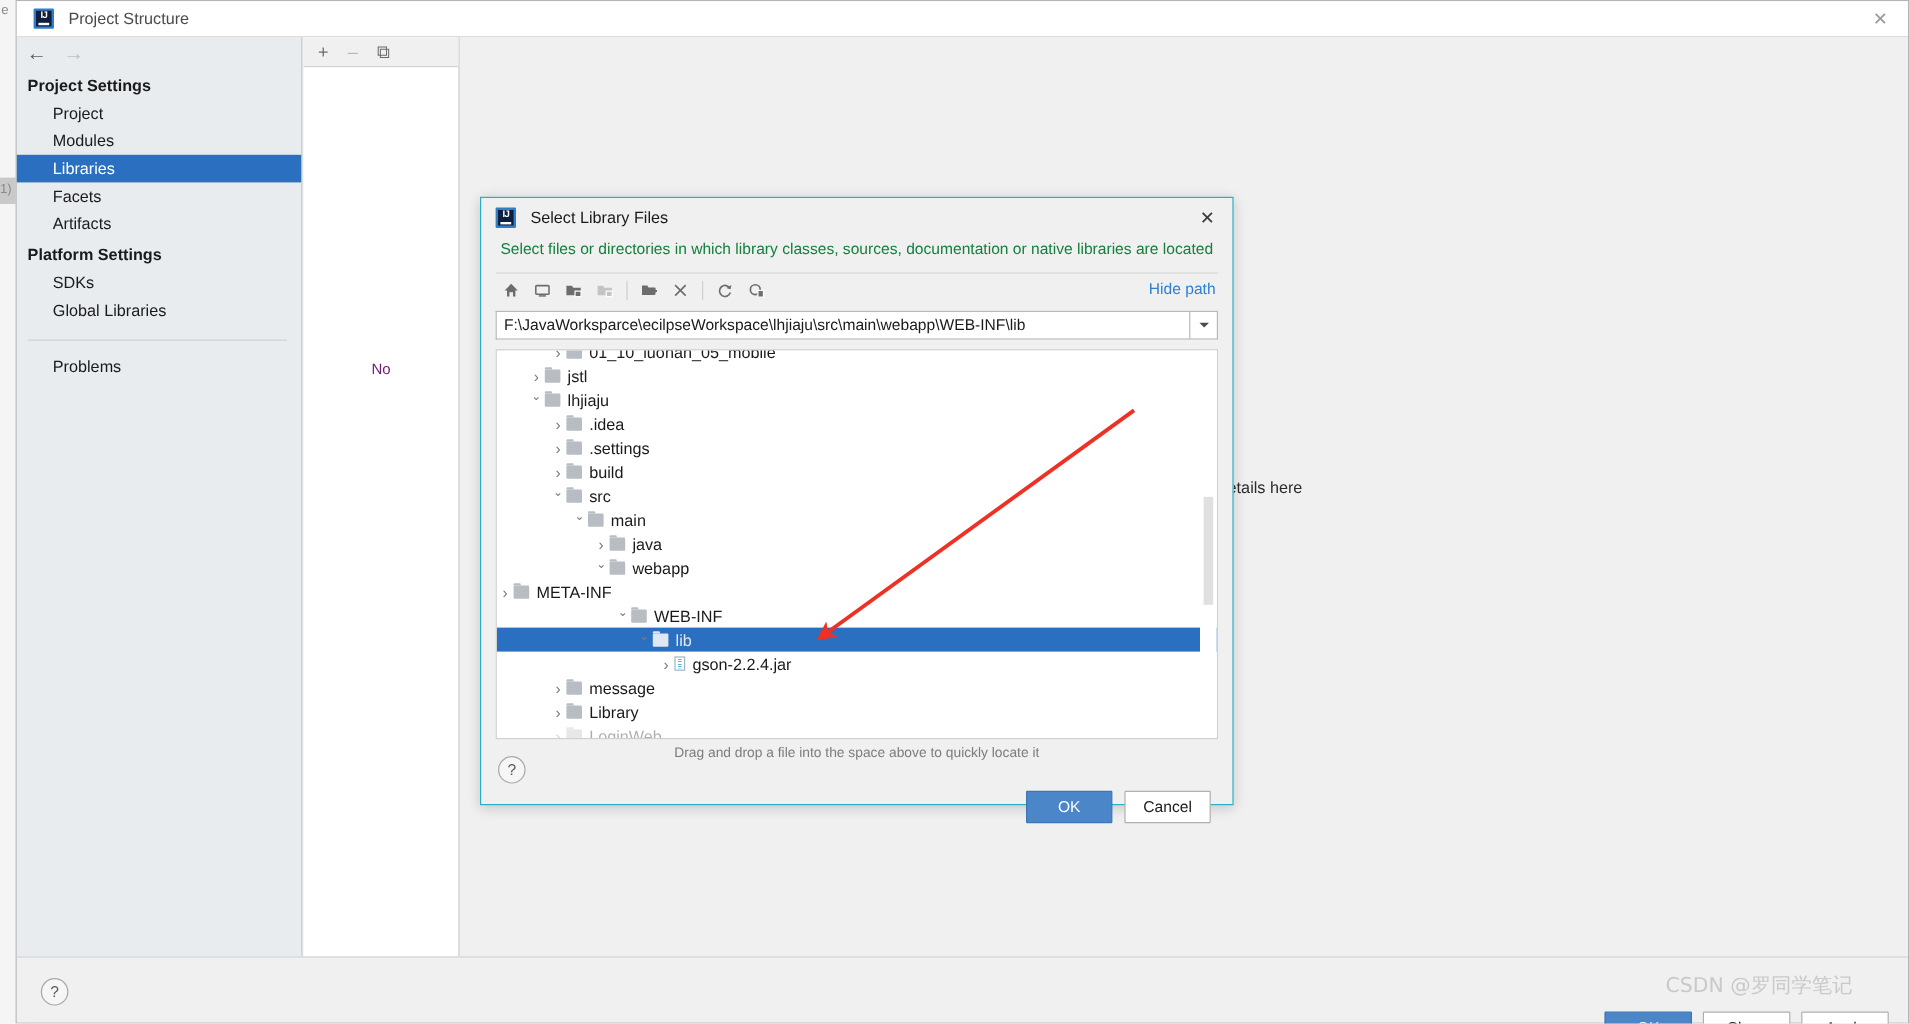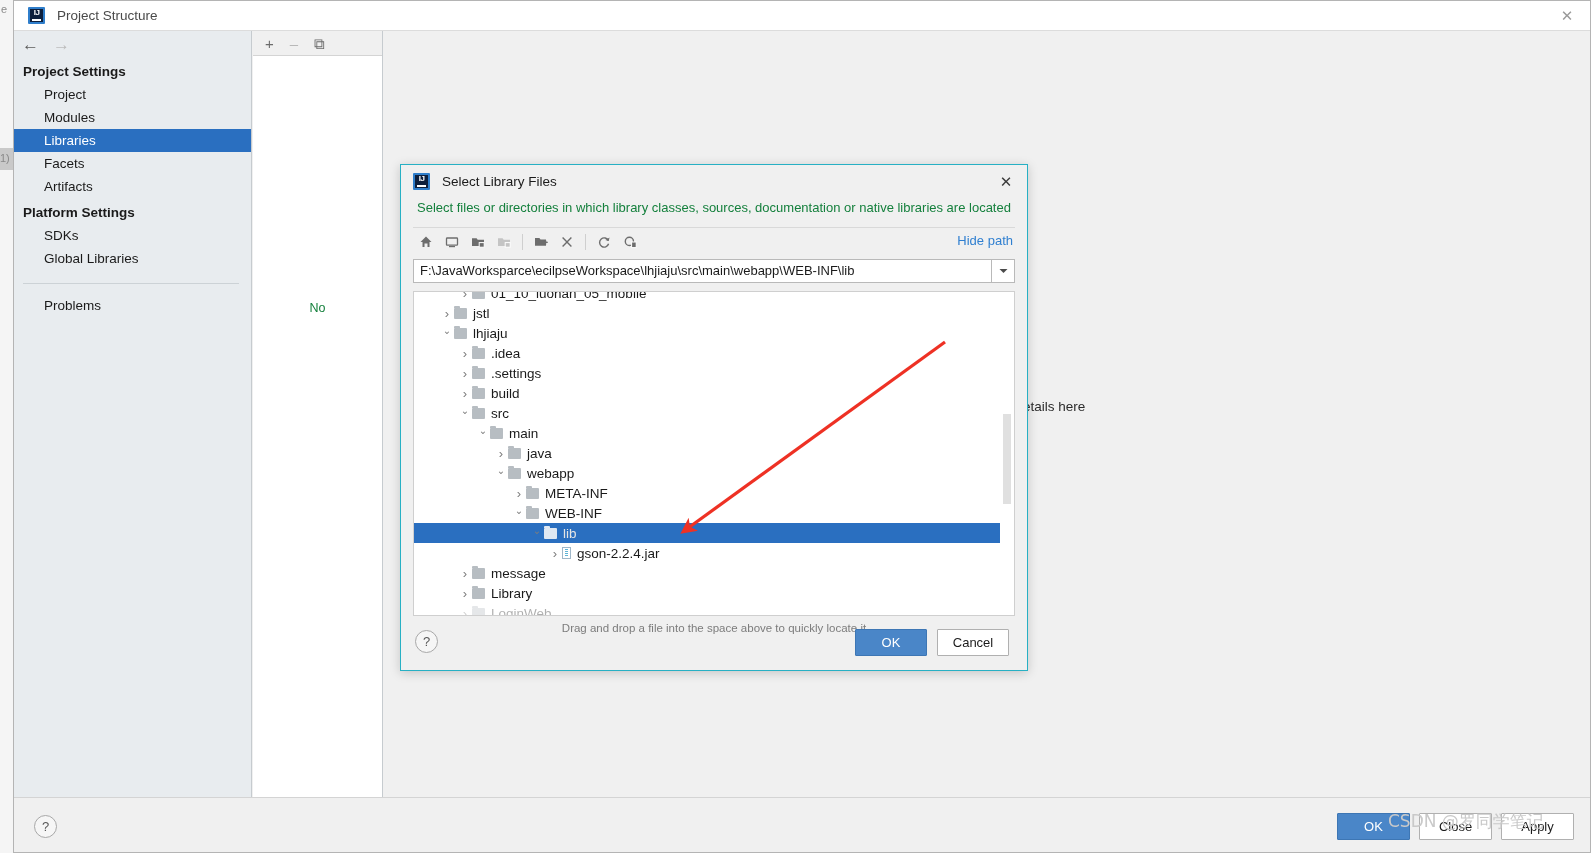--- a/index.html
+++ b/index.html
@@ -74,21 +74,21 @@
   
   #ps-sub {
     position:absolute; left:239px; top:30px; width:130px; bottom:55px;
     background:#ffffff; border-right:1px solid #c6cbcf;
   }
   #ps-sub-toolbar { height:25px; display:flex; align-items:center; gap:16px; padding-left:12px;
     background:#f0f0f0; border-bottom:1px solid #d4d4d4; }
   .tb-btn { font-size:15px; color:#6c6c6c; cursor:pointer; line-height:1; }
   .tb-btn.dim { color:#b8b8b8; }
   #ps-sub-empty { position:absolute; left:0; right:0; top:270px; text-align:center;
-     color:#15803d; font-size:12.5px; }
+     color:#701a75; font-size:12.5px; }
 
   #ps-detail {
     position:absolute; left:370px; top:30px; right:0; bottom:55px;
     background:#f0f0f0;
   }
   #ps-detail-msg {
     position:absolute; left:0; top:368px; width:100%; text-align:center;
     font-size:13.5px; color:#2b2b2b;
   }
 
@@ -101,21 +101,21 @@
     border:1px solid #a8a8a8; background:#f6f6f6;
     display:flex; align-items:center; justify-content:center;
     font-size:13px; color:#585858; cursor:pointer;
   }
   #ps-help { left:20px; top:17px; }
 
   .btn {
     height:27px; min-width:73px; padding:0 14px;
     border:1px solid #b0b0b0; background:#ffffff; color:#1a1a1a;
     font-size:13px; font-family:"Liberation Sans", sans-serif;
-    cursor:pointer; border-radius:1px;
+    cursor:pointer; border-radius:1px;margin-top:30px;
   }
   .btn.primary { background:#4a86c8; border-color:#3d76b4; color:#ffffff; }
   #ps-footer-btns { position:absolute; right:16px; top:15px; display:flex; gap:9px; }
 
   
   #dlg {
     position:absolute; left:400px; top:164px; width:628px; height:507px;
     background:#f0f0f0;
     border:1px solid #27b0c4;
     box-shadow:0 2px 10px rgba(0,0,0,0.18);
@@ -380,21 +380,21 @@
         <div class="trow" style="padding-left: 80px;">
           <span class="twist closed"></span>
           <span class="tfolder"></span>
           <span class="tlabel">java</span>
         </div>
         <div class="trow" style="padding-left: 80px;">
           <span class="twist open"></span>
           <span class="tfolder"></span>
           <span class="tlabel">webapp</span>
         </div>
-        <div class="trow" style="padding-left: 98px;">
+        <div class="trow" style="">
           <span class="twist closed"></span>
           <span class="tfolder"></span>
           <span class="tlabel">META-INF</span>
         </div>
         <div class="trow" style="padding-left: 98px;">
           <span class="twist open"></span>
           <span class="tfolder"></span>
           <span class="tlabel">WEB-INF</span>
         </div>
         <div class="trow sel" style="padding-left: 116px;">

